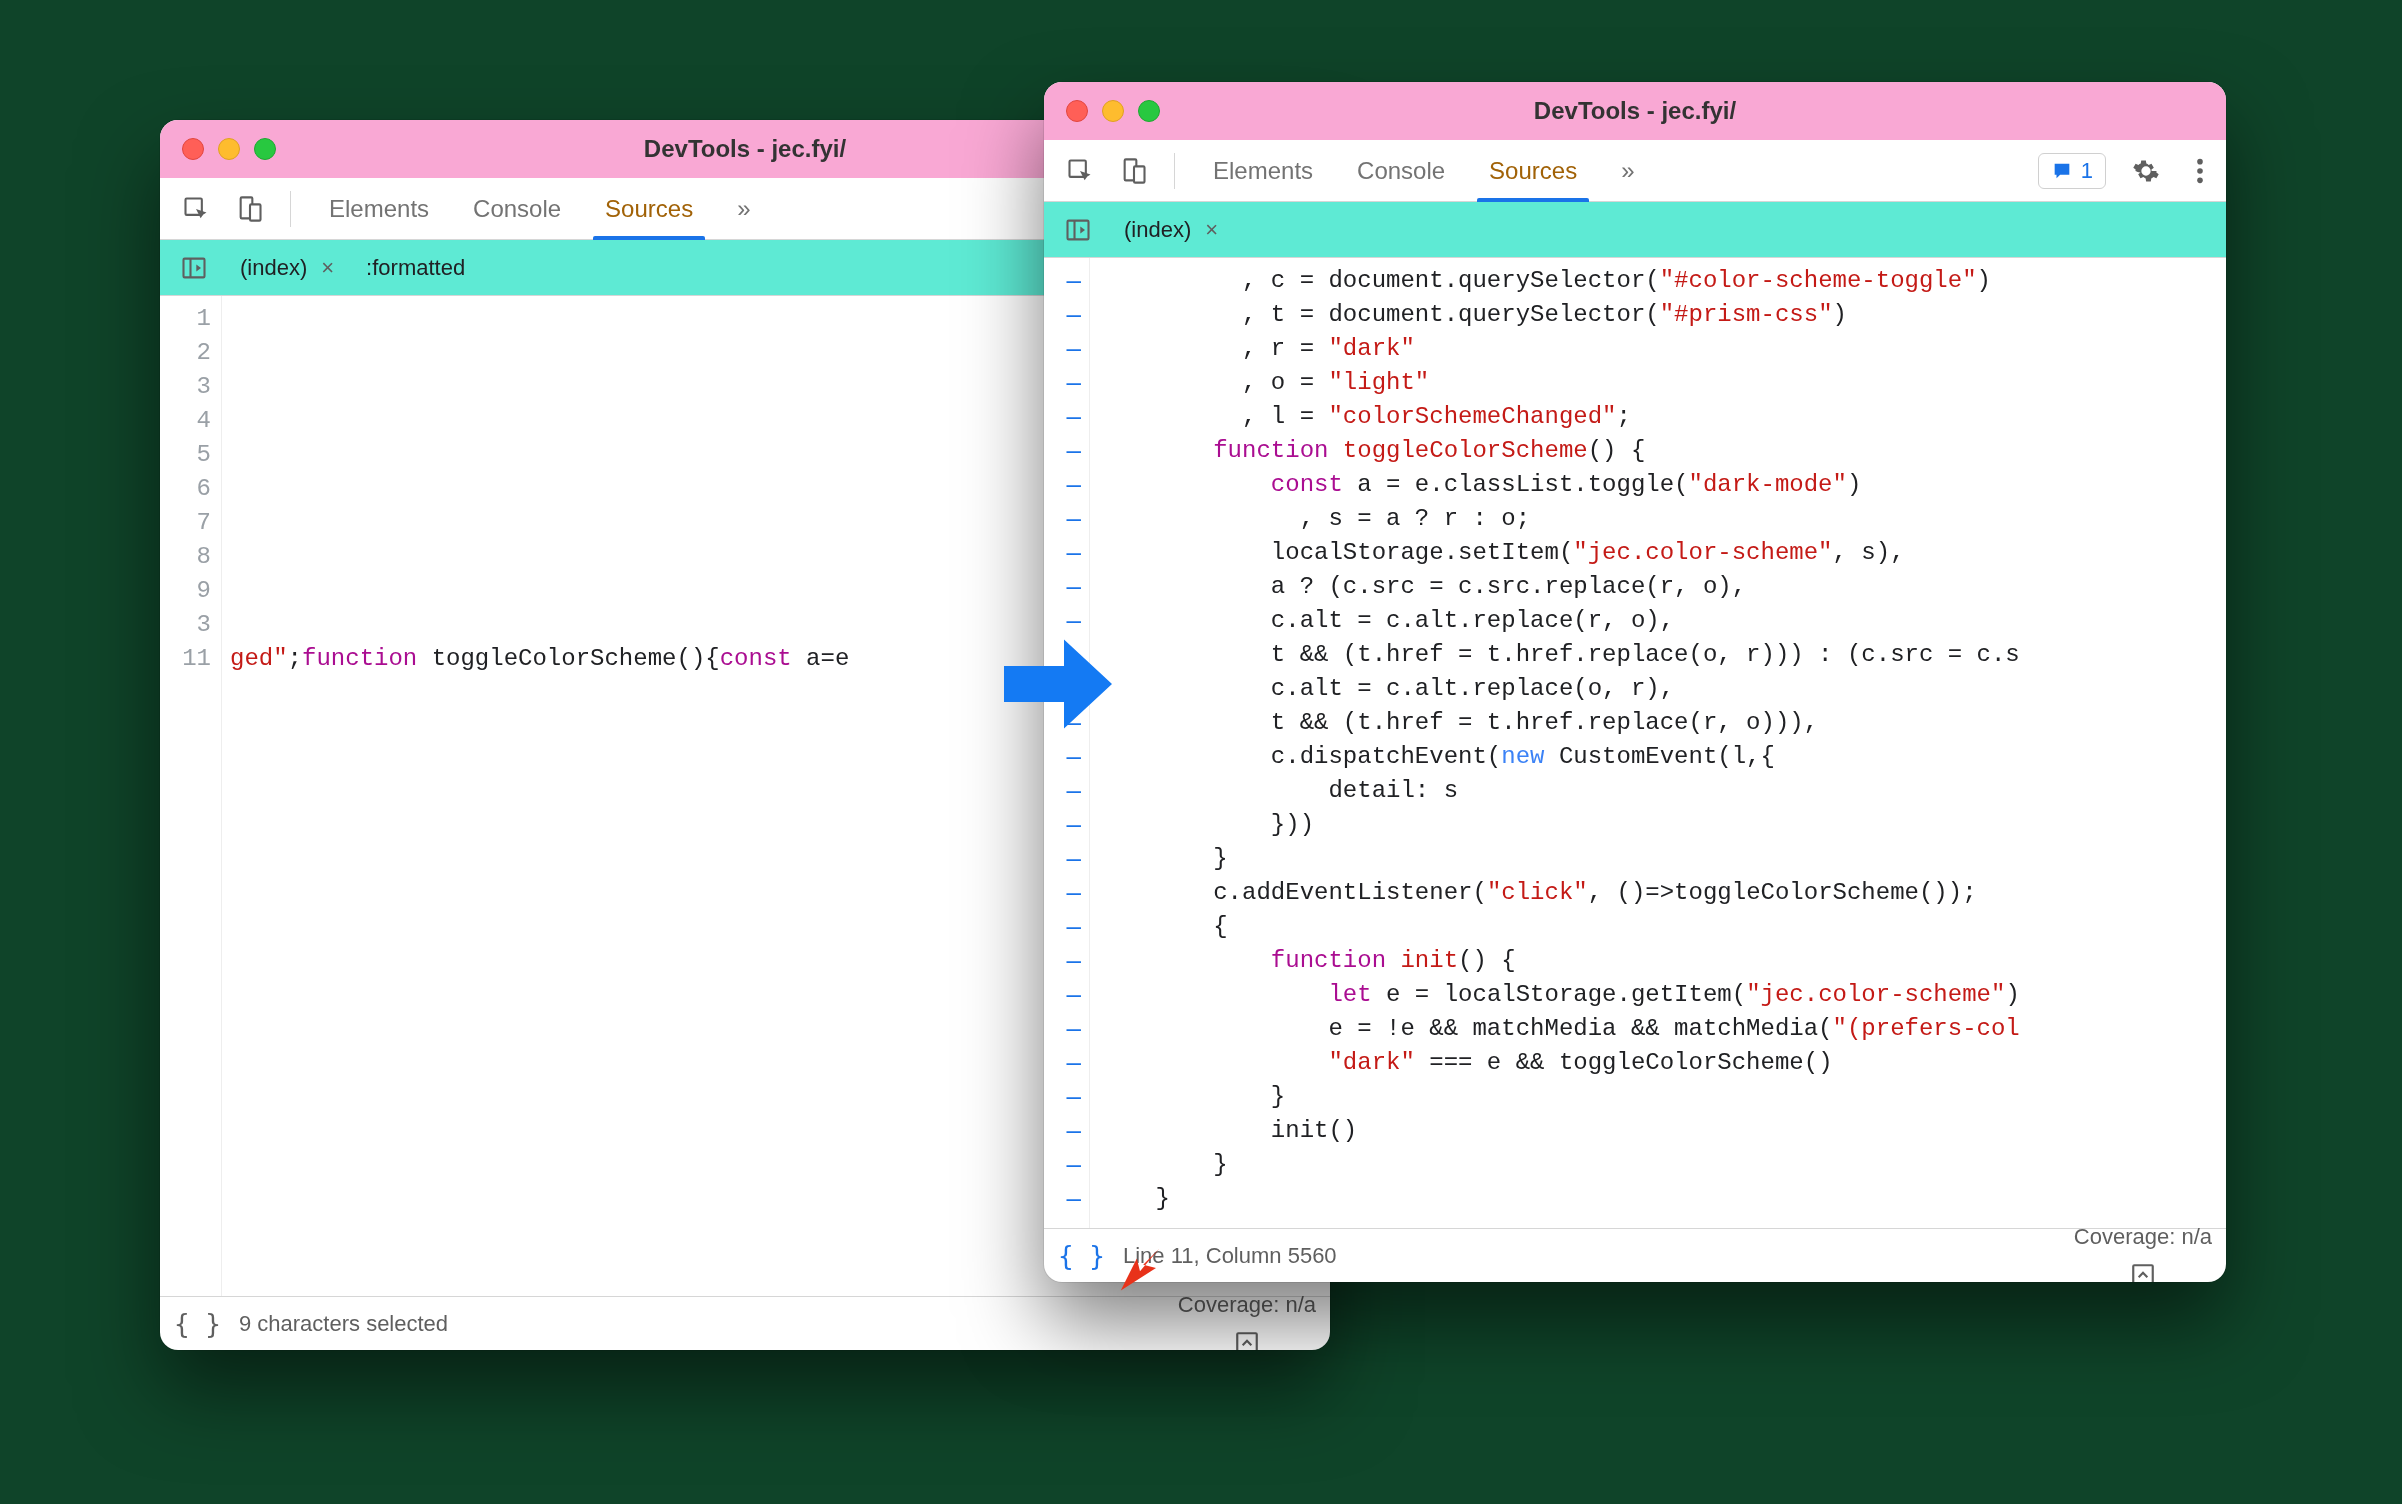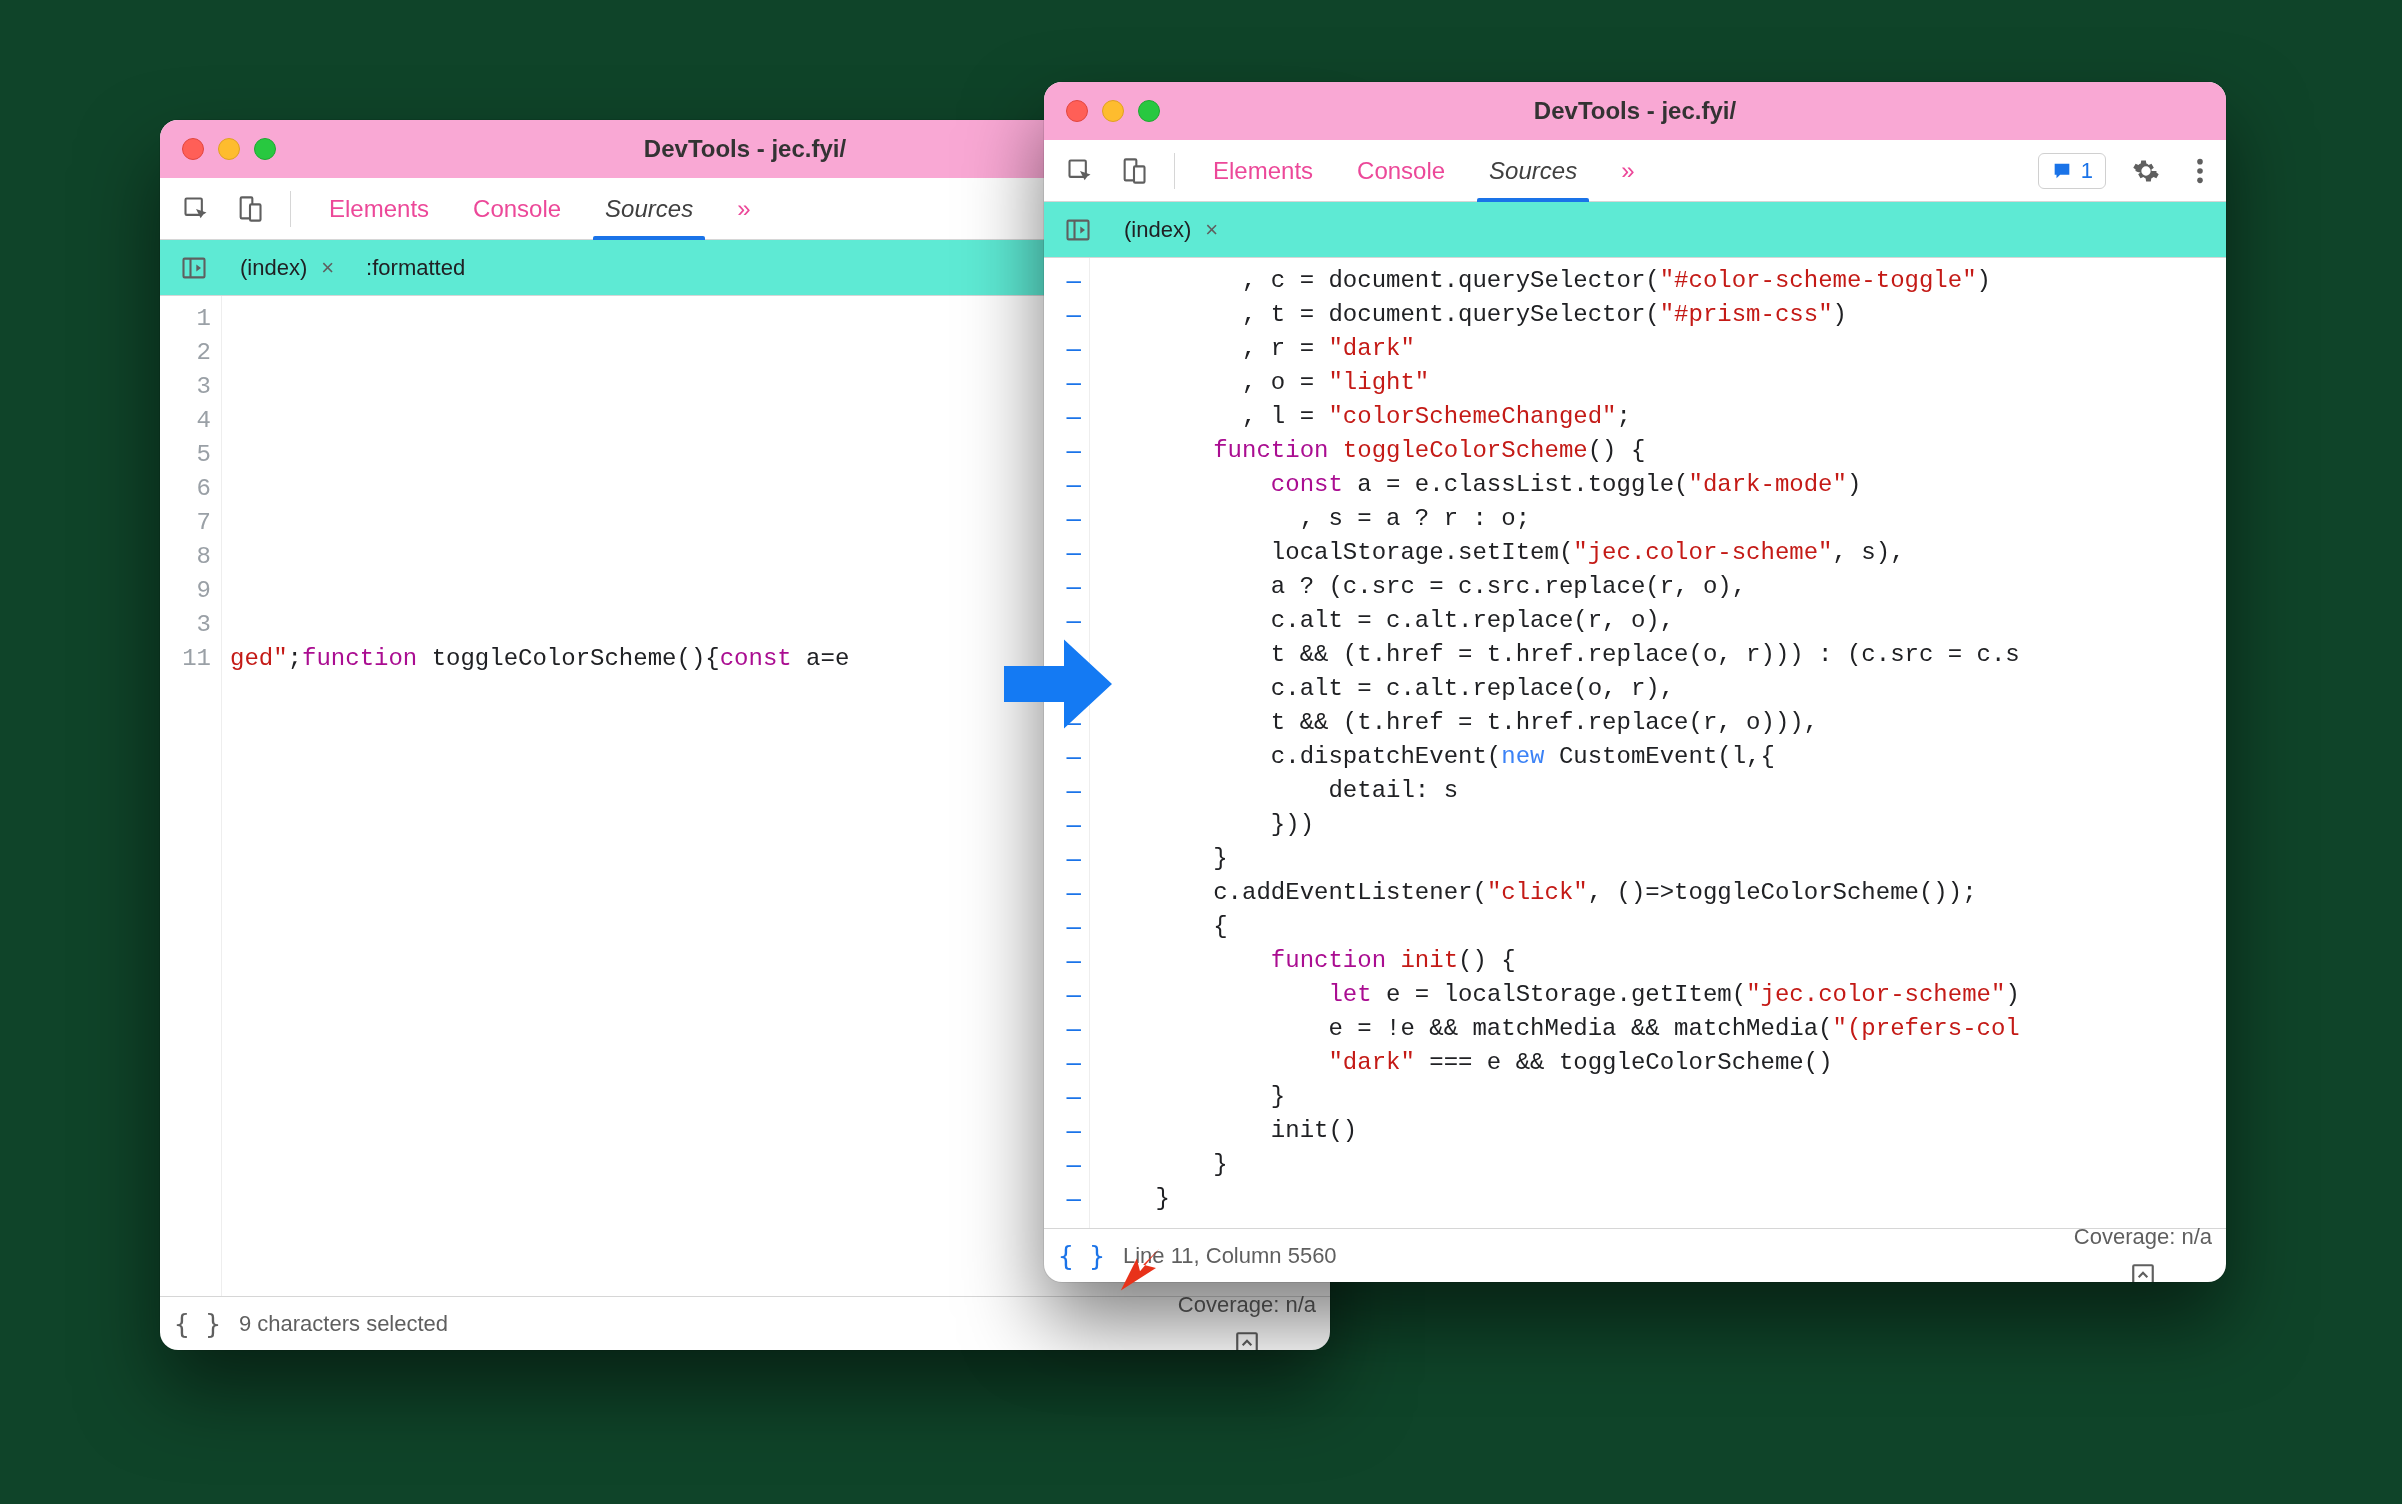--- a/index.html
+++ b/index.html
@@ -61,24 +61,24 @@
     align-items: center;
     justify-content: center;
     color: #606060;
   }
   .vsep { width:1px; height:36px; background:#d6d6d6; margin:0 10px;}
   .tabs { display:flex; align-items:stretch; height:100%; }
   .tab {
     padding: 0 22px;
     display:flex; align-items:center;
     font-size: 24px;
-    color:#ec4899;
+    color:#737373;
     position:relative;
   }
-  .tab.active { color:#404040;font-style:italic; }
+  .tab.active { color:#a16207; }
   .tab.active::after{
     content:""; position:absolute; left:10px; right:10px; bottom:-1px;
     height:4px; background:#1a73e8; border-radius:2px 2px 0 0;
   }
   .toolbar-right{ margin-left:auto; display:flex; align-items:center; gap:16px; }
   .issues-badge{
     display:flex; align-items:center; gap:8px;
     border:1px solid #d0d0d0; border-radius:6px;
     padding:4px 12px; color:#1a73e8; font-size:22px;
   }

